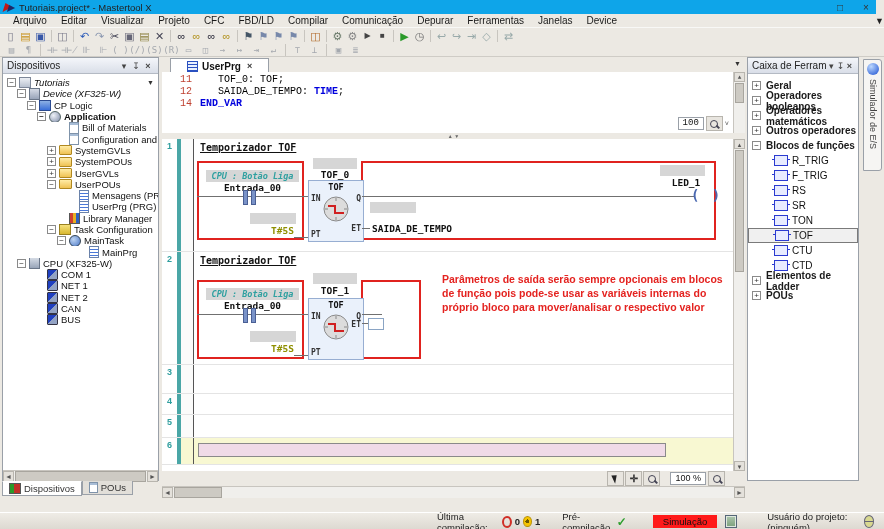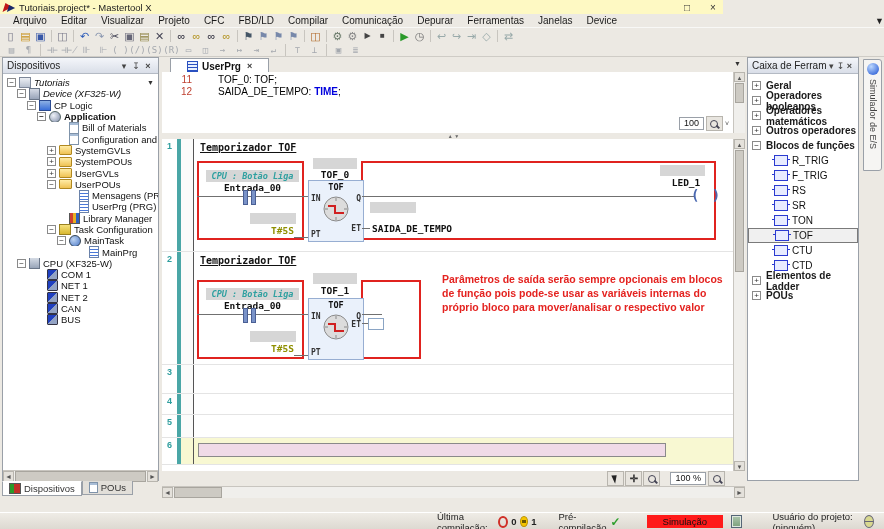--- a/index.html
+++ b/index.html
@@ -1,21 +1,21 @@
 <!DOCTYPE html>
 <html><head>
 <meta charset="utf-8">
 <style>
   html,body{margin:0;padding:0}
   body{font-family:"Liberation Sans",sans-serif;background:#888}
   #app{position:relative;width:884px;height:529px;background:#ece9e3;overflow:hidden;font-size:10px;color:#111}
   .abs{position:absolute}
-  .mono{font-family:Liberation Sans, sans-serif}
-  
-  #titlebar{position:absolute;left:0;top:0;width:723px;height:14px;background:#fef9c3;display:flex;align-items:center;padding:0 4px;box-sizing:border-box}
+  .mono{font-family:Liberation Mono, monospace}
+  
+  #titlebar{position:absolute;left:0;top:0;width:876px;height:14px;background:#0ea5e9;display:flex;align-items:center;padding:0 4px;box-sizing:border-box}
   #titlebar .t{font-size:9.5px;color:#222;margin-left:4px}
   #titlebar .winbtn{margin-left:14px;font-size:10px;color:#333;width:12px;text-align:center;cursor:default}
   .logo{width:11px;height:10px;position:relative;flex:none}
   .logo:before{content:"";position:absolute;left:0;top:1px;border-left:8px solid #c01818;border-top:4px solid transparent;border-bottom:5px solid transparent;transform:skewX(-18deg)}
   .logo:after{content:"";position:absolute;left:4px;top:3px;border-left:7px solid #1a2a6a;border-top:3px solid transparent;border-bottom:4px solid transparent;transform:skewX(-18deg)}
   #menubar{position:absolute;left:0;top:14px;width:884px;height:13px;display:flex;align-items:center;padding-left:6px;background:#ece9e3}
   #menubar .mi{padding:0 7px;font-size:10px;color:#1a1a1a}
   #menubar .ovf{position:absolute;right:6px;color:#222;font-size:9px}
   .tbrow{position:absolute;left:0;width:884px;display:flex;align-items:center;padding-left:3px;box-sizing:border-box}
   #tb1{top:27px;height:16px;border-top:1px solid #f8f8f6}
@@ -115,21 +115,21 @@
   .sphere{width:12px;height:12px;border-radius:50%;background:radial-gradient(circle at 35% 30%,#bcd8ff,#1a4fd0);flex:none}
   .vtext{writing-mode:vertical-rl;font-size:9px;color:#444;margin-top:4px;white-space:nowrap}
   
   #msgbar{position:absolute;left:0;top:497px;width:884px;height:15px;background:#ece9e3;display:flex;align-items:flex-start}
   #msgtab{margin-left:1px;height:13px;border:1px solid #9aa0a8;background:#f7f6f3;display:flex;align-items:center;padding:0 8px 0 4px;font-size:9.5px;color:#222}
   .msgic{width:10px;height:9px;border:1px solid #667;background:linear-gradient(#88a 0 3px,#fff 3px);margin-right:5px}
   #statusbar{position:absolute;left:0;top:512px;width:884px;height:17px;background:linear-gradient(#efece6,#dcd8d0);border-top:1px solid #fff;display:flex;align-items:center;font-size:9.5px;color:#222}
   .ring{width:8px;height:8px;border:2px solid #d03028;border-radius:50%;display:inline-block;margin:0 3px;vertical-align:-1px}
   .warn{width:9px;height:9px;background:radial-gradient(circle,#6b5800 0 2px,#f5c400 2px);border:1px solid #b89000;border-radius:50%;display:inline-block;margin:0 3px;vertical-align:-1px}
   .check{color:#2d9e2d;font-weight:bold;font-size:12px;margin-left:4px}
-  .simbadge{background:#ff1a1a;color:#111;padding:1px 16px;font-size:9.5px}
+  .simbadge{background:#ff1a1a;color:#111;padding:1px 10px;font-size:9.5px}
   .plcic{width:13px;height:11px;background:linear-gradient(#aec6ae,#7ba07b);border:1px solid #567;box-shadow:inset 0 0 0 1px #dfe8df;margin-left:8px}
   .globe{width:11px;height:11px;border-radius:50%;border:1px solid #667;background:linear-gradient(90deg,transparent 44%,#667 44% 56%,transparent 56%),linear-gradient(transparent 44%,#667 44% 56%,transparent 56%),#d8d890}
 </style>
 </head>
 <body>
 
 <div id="app">
 
   <div id="titlebar">
     <span class="logo"></span>
@@ -375,20 +375,24 @@
 
     <div id="decl" class="mono">
       <div style="padding-top:2px">
         <div class="dline">
             <span class="dnum">11</span>
             <span class="dcode ind"><span>TOF_0: TOF;</span><span class="kw"></span><span></span></span>
           </div>
         <div class="dline">
             <span class="dnum">12</span>
             <span class="dcode ind"><span>SAIDA_DE_TEMPO: </span><span class="kw">TIME</span><span>;</span></span>
+          </div>
+        <div class="dline">
+            <span class="dnum">14</span>
+            <span class="dcode"><span></span><span class="kw">END_VAR</span><span></span></span>
           </div>
       </div>
       <div class="vscroll" style="right:0;top:0;height:61px">
         <div class="sa">▲</div>
         <div class="vthumb" style="height:18px"></div>
       </div>
       <div id="declzoom">
         <span class="zbox">100</span>
         <span class="magbtn">
             <span class="mag"></span>

